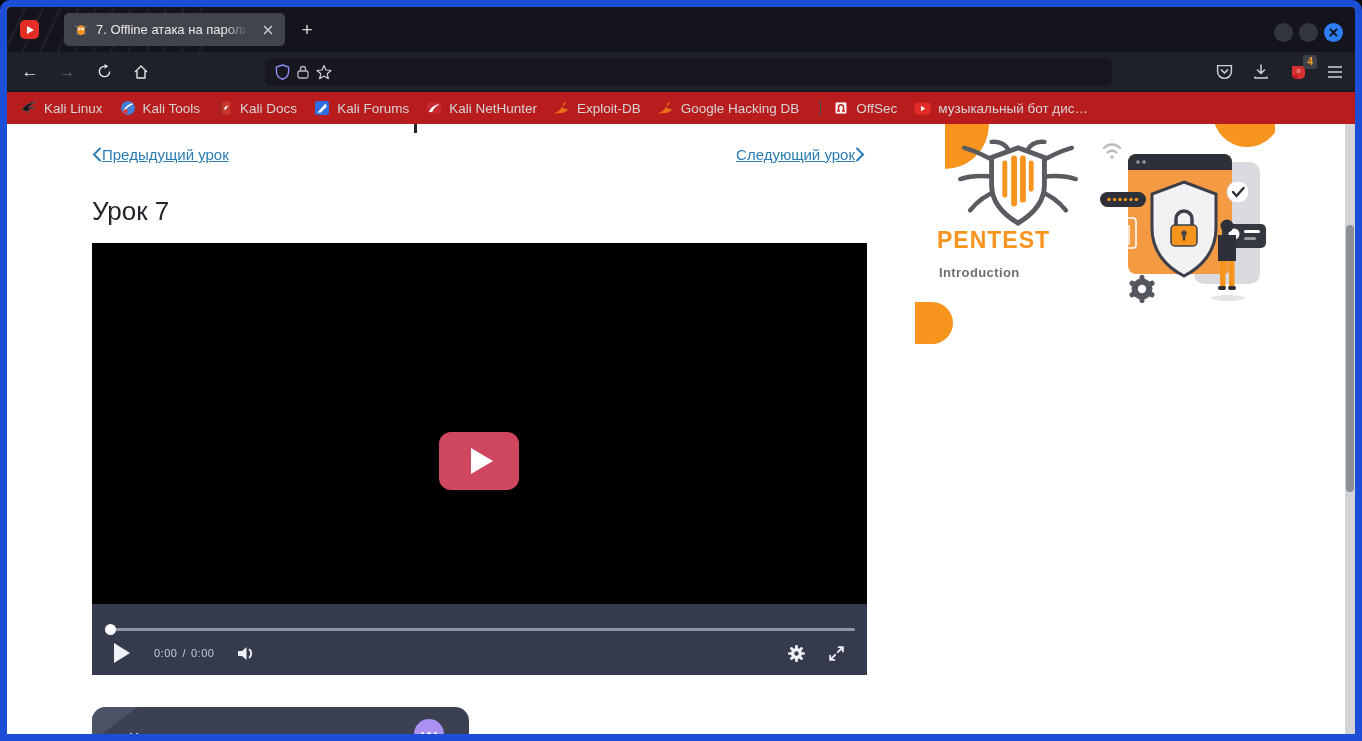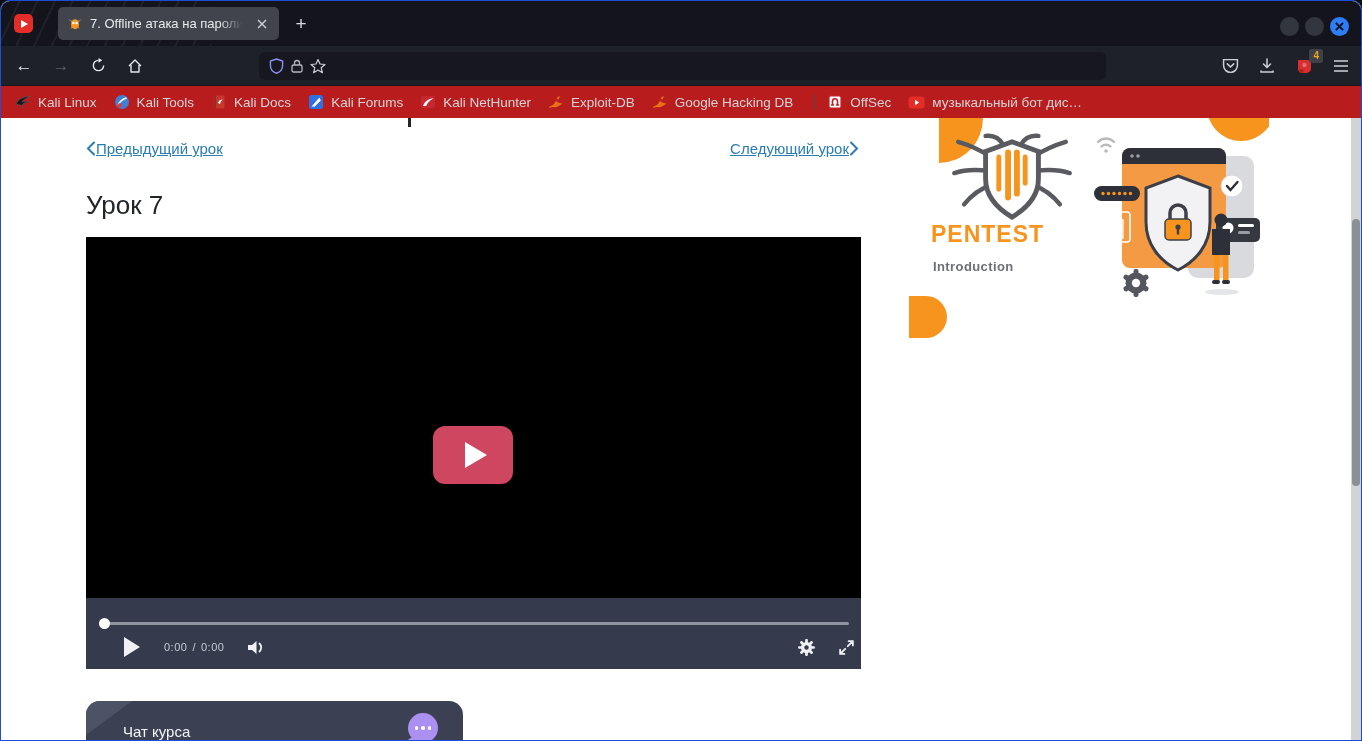--- a/index.html
+++ b/index.html
@@ -1,18 +1,18 @@
 <!DOCTYPE html>
 <html><head>
 <meta charset="utf-8">
 <style>
   * { margin:0; padding:0; box-sizing:border-box; }
   html,body { width:1362px; height:741px; background:#0c0d12; font-family:"Liberation Sans","DejaVu Sans",sans-serif; }
   #window { position:relative; width:1362px; height:741px; background:#fff; overflow:hidden;
-            border:1px solid #1d4ed8; border-radius:10px 10px 0 0; }
+            border:7px solid #1d4ed8; border-radius:10px 10px 0 0; }
 
   
   .titlebar { position:absolute; left:0; top:0; width:100%; height:45px; background:#14151c; }
   .titlebar::before { content:""; position:absolute; left:0; top:0; width:210px; height:45px;
       background:repeating-linear-gradient(115deg, rgba(255,255,255,0.05) 0 2px, transparent 2px 16px); }
   .yt-pin { position:absolute; left:13px; top:13px; width:19px; height:19px; background:#e52d27; border-radius:5px;
             display:flex; align-items:center; justify-content:center; }
   .yt-pin .tri { width:0; height:0; border-left:7px solid #fff; border-top:4.5px solid transparent; border-bottom:4.5px solid transparent; margin-left:2px; }
   .tab { position:absolute; left:57px; top:6px; width:221px; height:33px; background:#42444c; border-radius:5px;
          display:flex; align-items:center; padding:0 9px; gap:7px; }
@@ -56,21 +56,21 @@
   .lesson-title { position:absolute; left:85px; top:72px; font-size:26px; font-weight:500; color:#212529; }
 
   .player { position:absolute; left:85px; top:119px; width:775px; height:432px; }
   .player-screen { position:absolute; inset:0 0 71px 0; background:#000; }
   .bigplay { position:absolute; left:347px; top:189px; width:80px; height:58px; background:#ce4660; border-radius:12px;
              display:flex; align-items:center; justify-content:center; }
   .bigplay .tri { width:0; height:0; border-left:22px solid #fff; border-top:13px solid transparent; border-bottom:13px solid transparent; margin-left:5px; }
   .controls { position:absolute; left:0; bottom:0; width:775px; height:71px; background:#353b4d; }
   .seek { position:absolute; left:13px; right:12px; top:24px; height:3px; background:#8f94a0; border-radius:2px; }
   .seek-dot { position:absolute; left:13px; top:20px; width:11px; height:11px; border-radius:50%; background:#fff; }
-  .ctl-row { position:absolute; left:0; bottom:0; width:100%; height:44px; display:flex; align-items:center;margin-left:16px; }
+  .ctl-row { position:absolute; left:0; bottom:0; width:100%; height:44px; display:flex; align-items:center; }
   .ctl-play { margin-left:22px; width:0; height:0; border-left:16px solid #f0f1f4; border-top:10px solid transparent; border-bottom:10px solid transparent; }
   .ctl-time { margin-left:24px; color:#c6c9d4; font-size:11px; letter-spacing:.5px; display:flex; gap:5px; }
   .ctl-vol { margin-left:22px; }
   .ctl-right { margin-left:auto; display:flex; gap:22px; margin-right:22px; align-items:center; }
 
   .chat { position:absolute; left:85px; top:583px; width:377px; height:60px; background:#3b4053; border-radius:14px 14px 0 0; overflow:hidden; }
   .chat::before { content:""; position:absolute; left:0; top:0; width:46px; height:34px; background:#4d5366;
                   clip-path:polygon(0 0,100% 0,0 100%); }
   .chat-title { position:absolute; left:37px; top:22px; color:#f4f5f7; font-size:15px; font-weight:500; }
   .chat-bubble { position:absolute; right:25px; top:12px; width:30px; height:30px; background:#ab90f2; border-radius:50%; }

